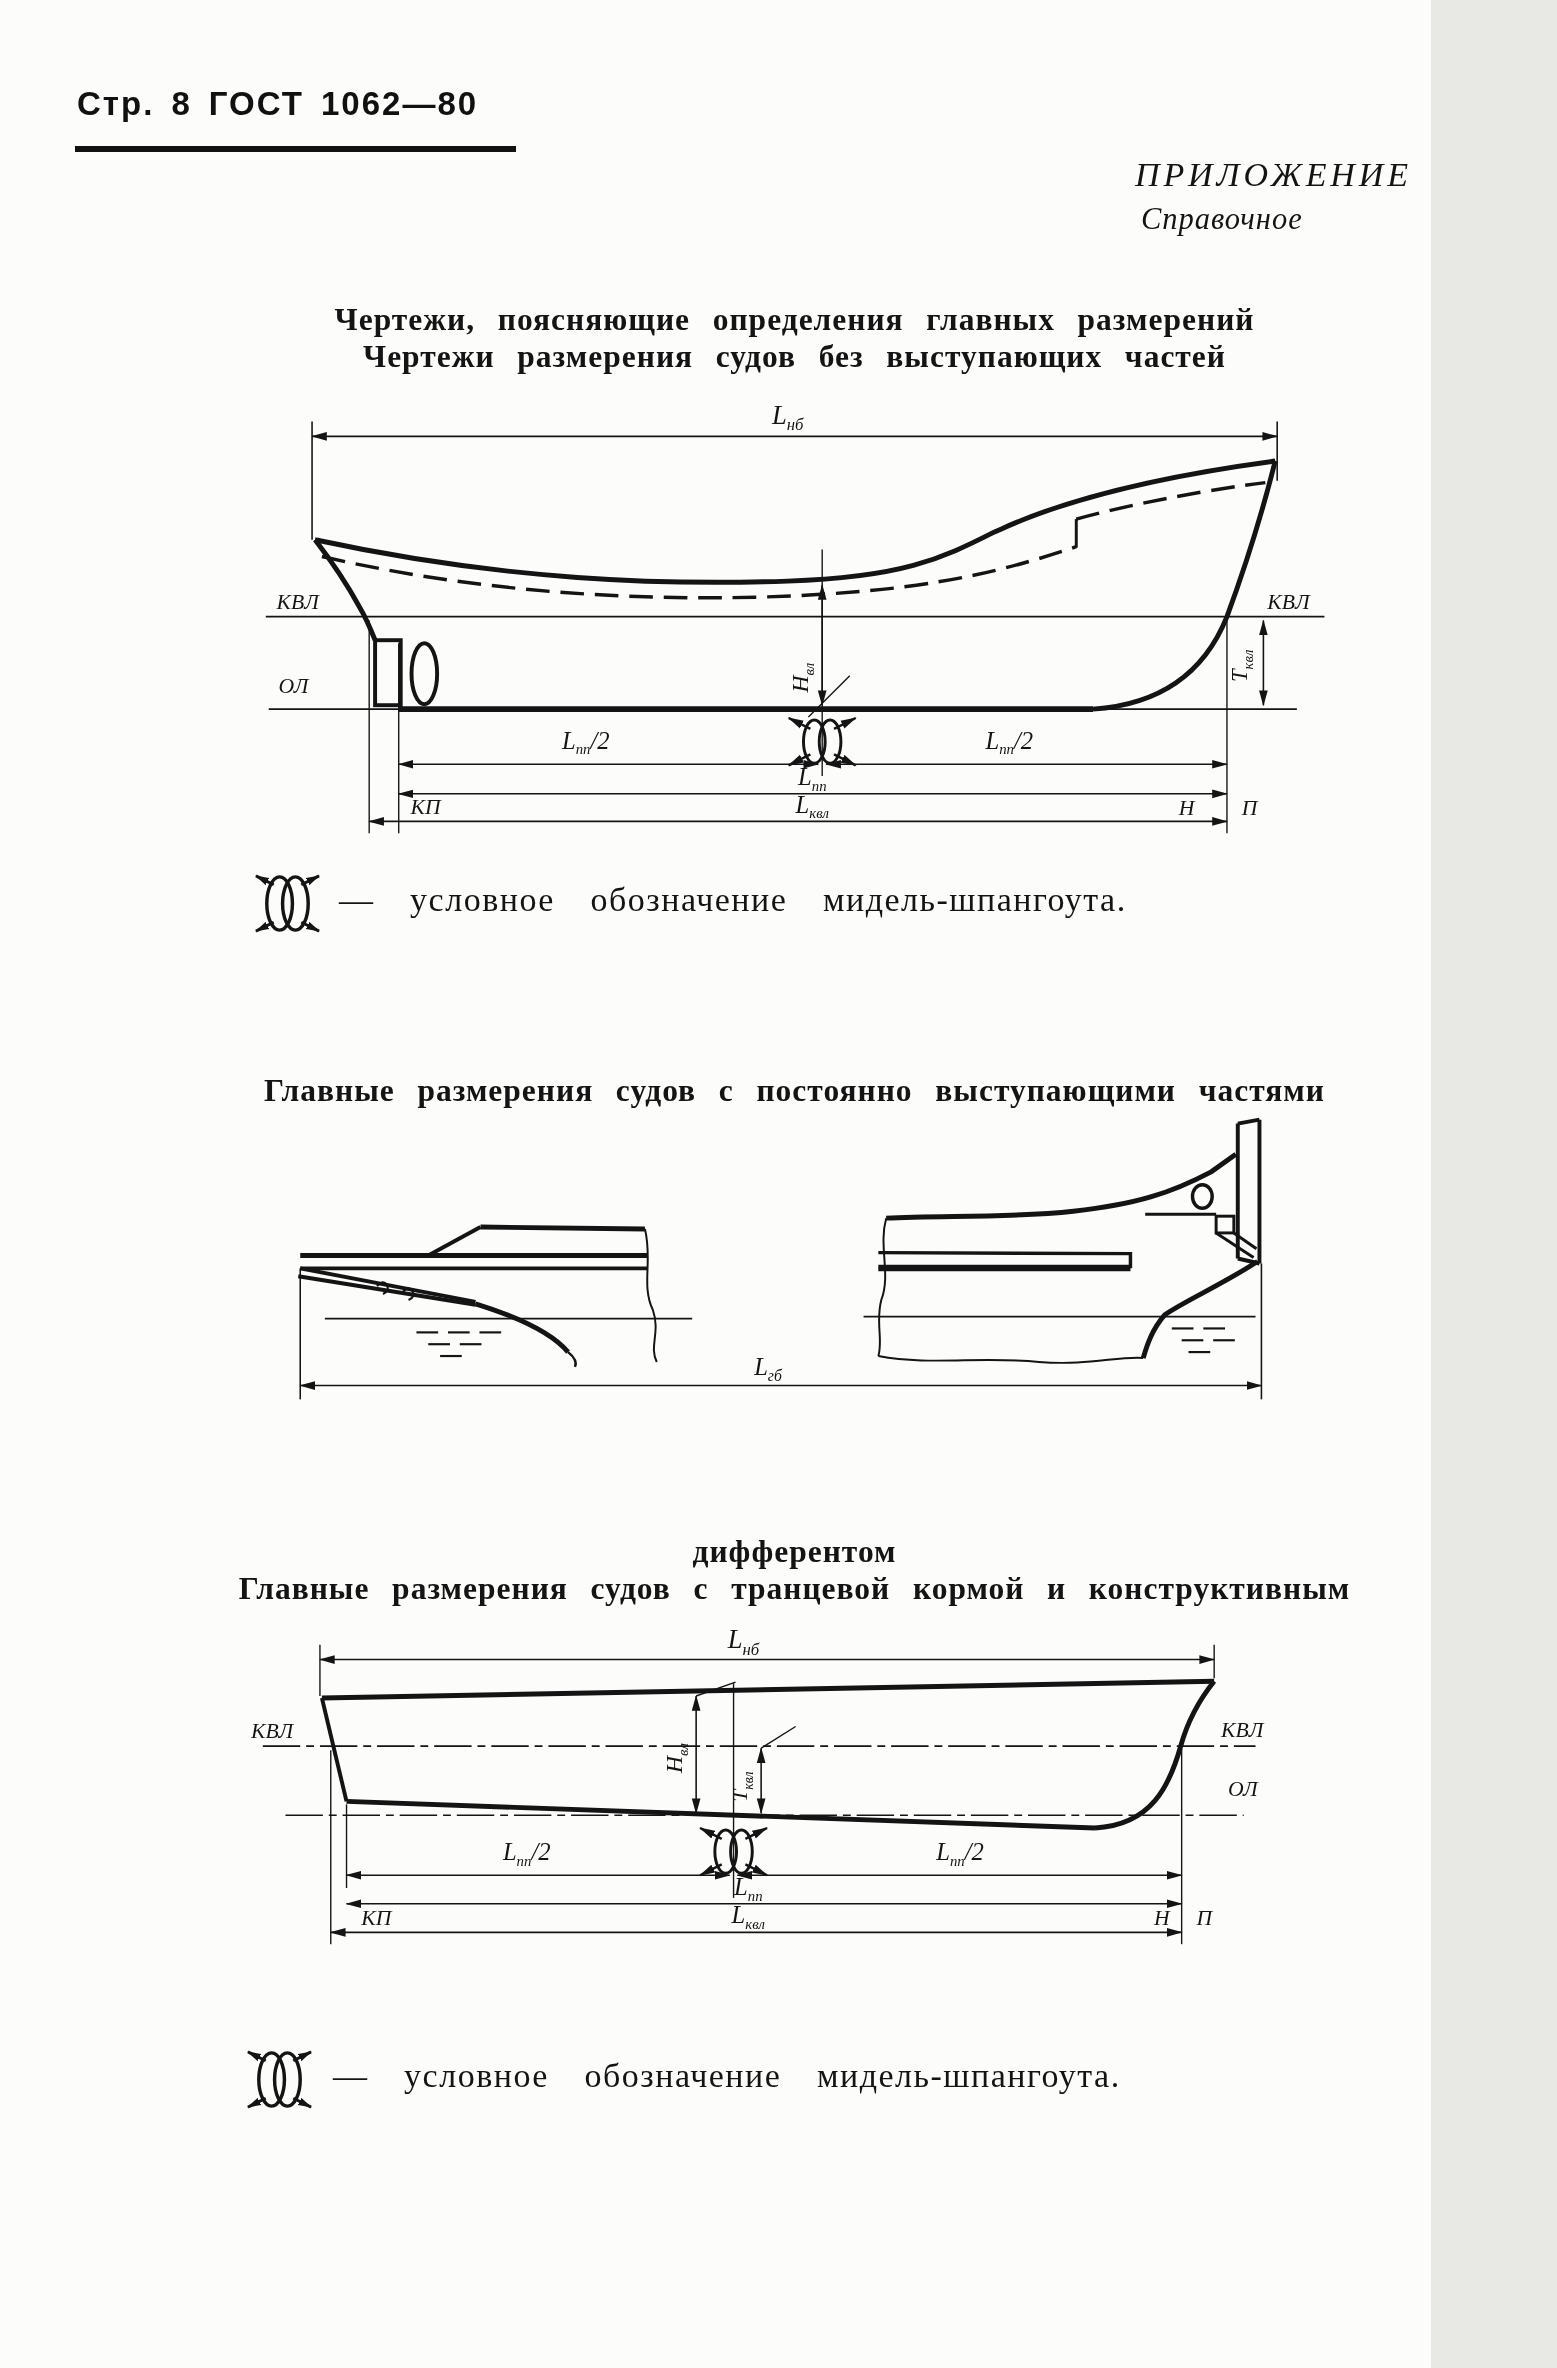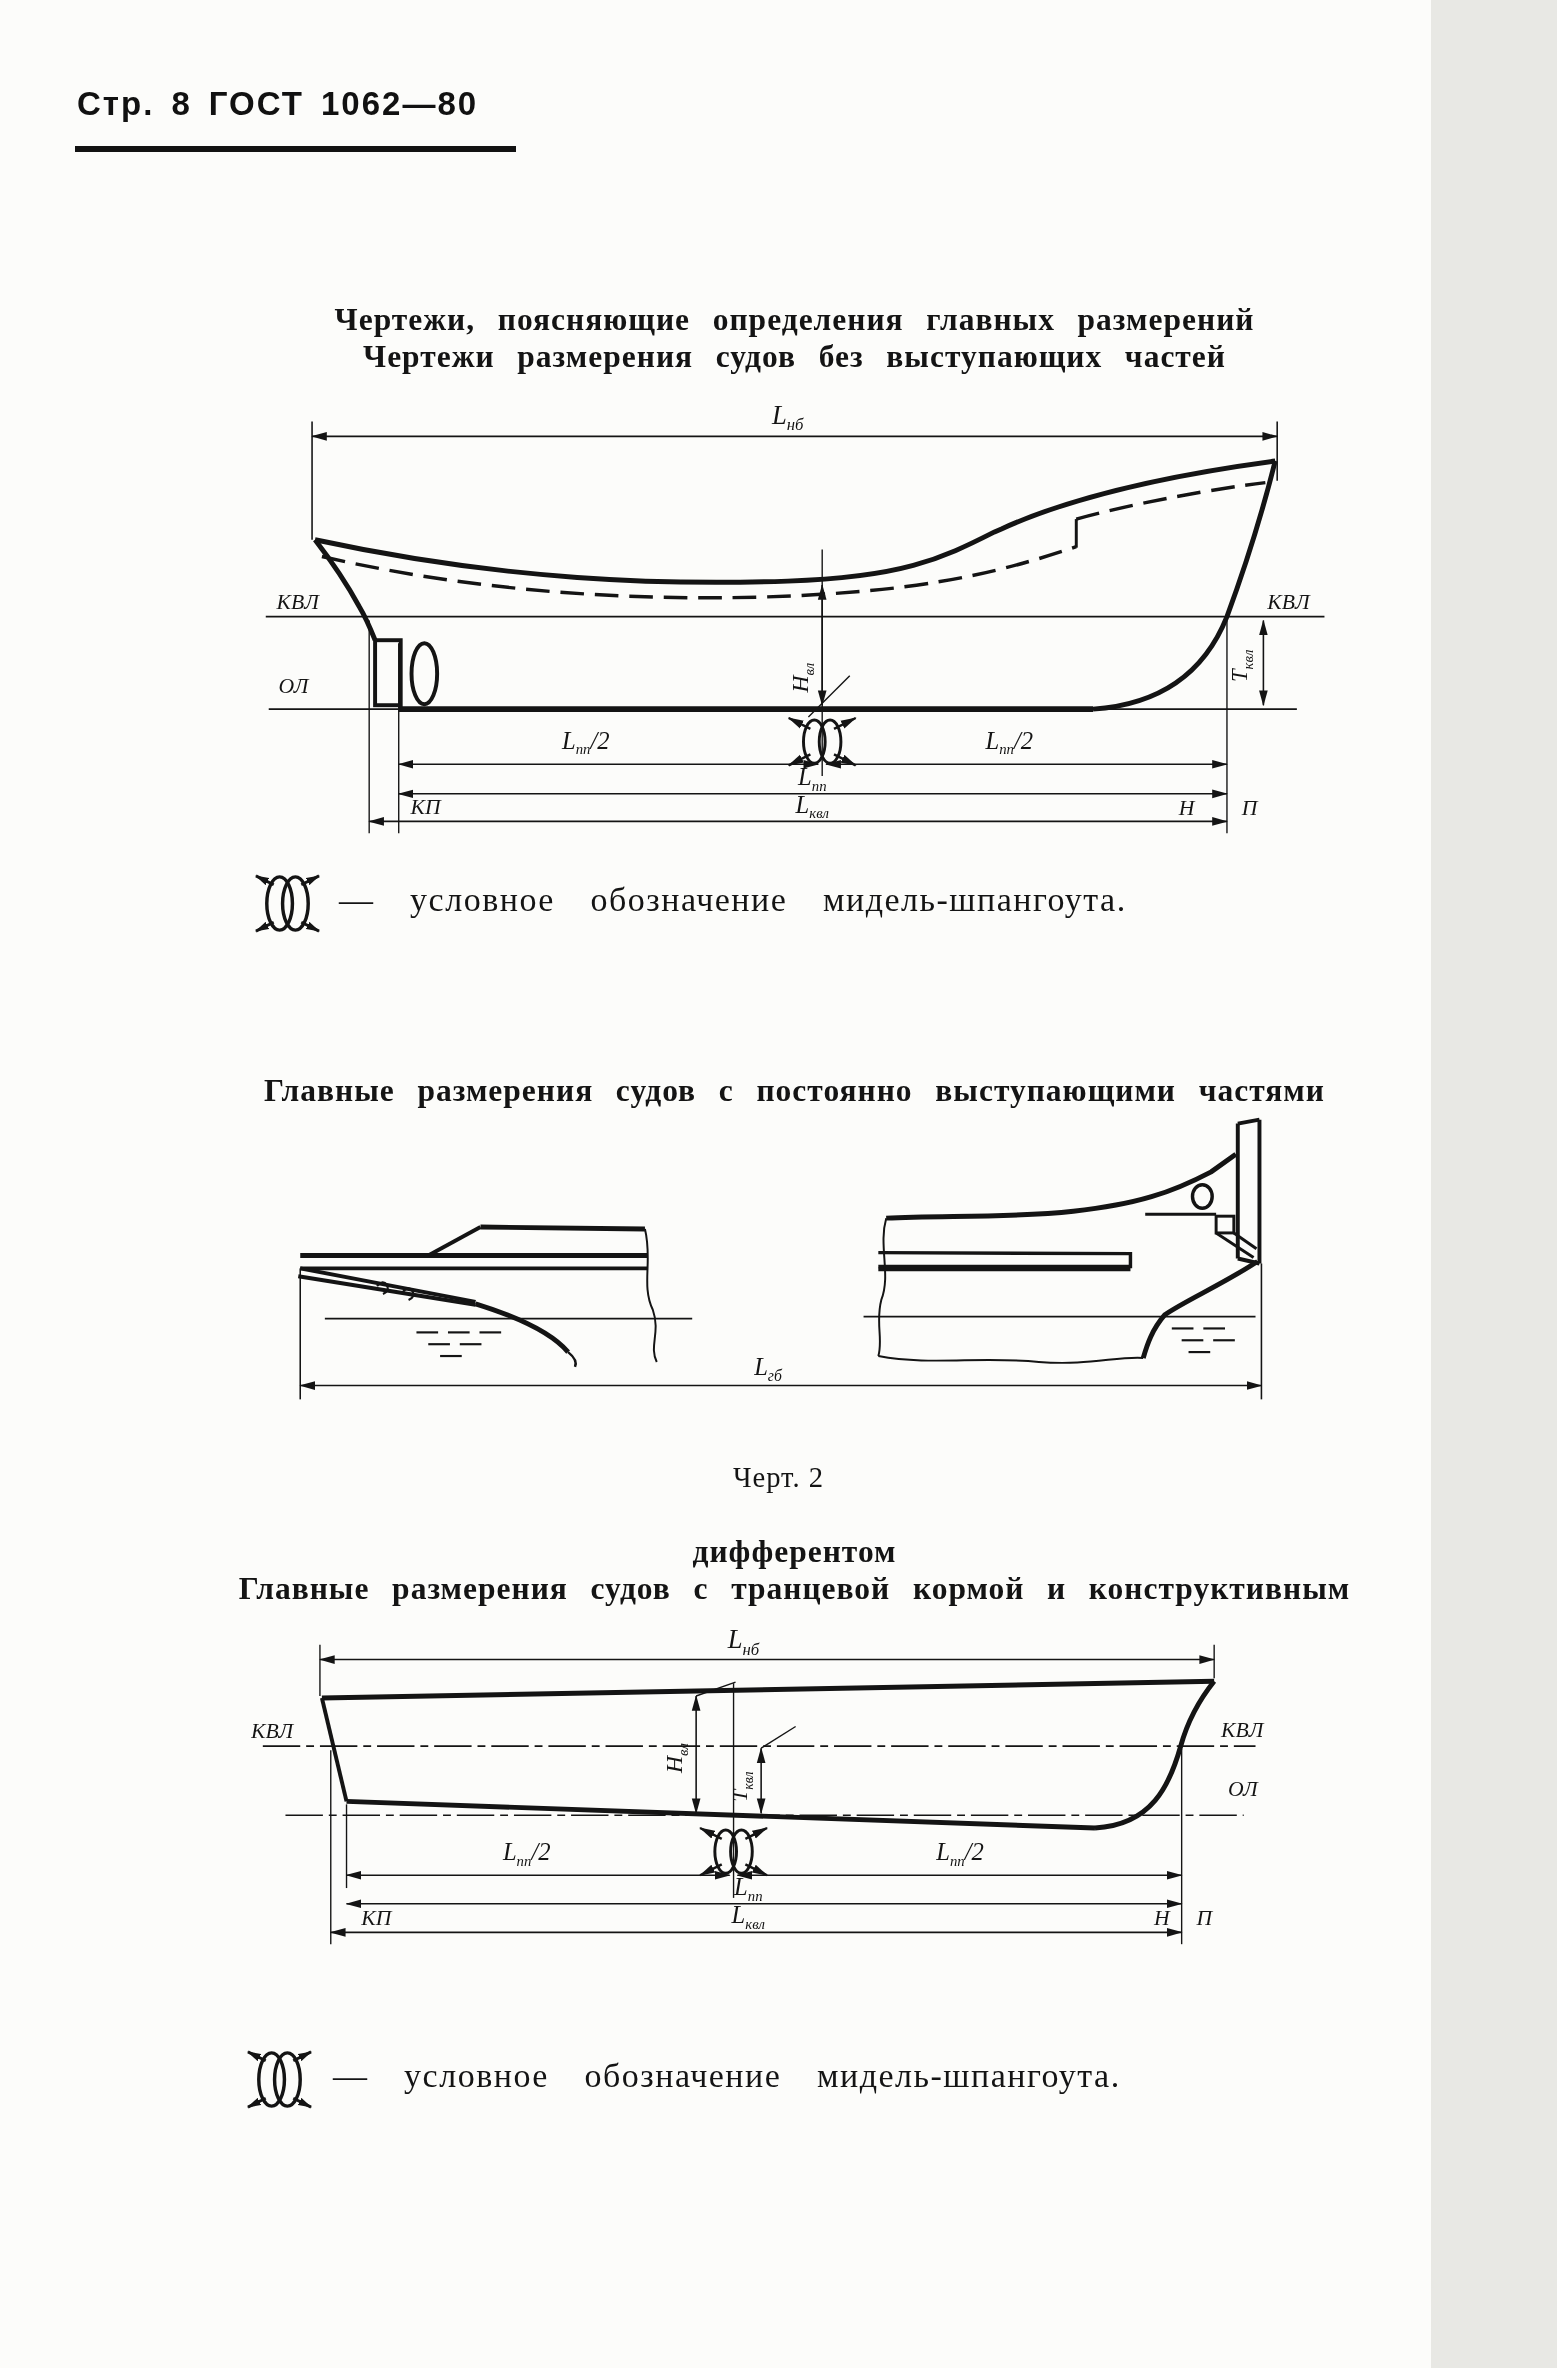--- a/index.html
+++ b/index.html
@@ -21,20 +21,24 @@
   .ln{stroke:#141414;fill:none;}
 </style>
 </head>
 <body>
 
 <div id="page">
 
   <div id="doc-header" class="abs">Стр. 8 ГОСТ 1062—80</div>
   <div id="header-rule" class="abs"></div>
 
+  <div id="appendix" class="abs">
+    <div class="t1">ПРИЛОЖЕНИЕ</div>
+    <div class="t2">Справочное</div>
+  </div>
 
   <div class="abs center-line doc-title" style="top:301px;">
     <div>Чертежи, поясняющие определения главных размерений</div>
     <div>Чертежи размерения судов без выступающих частей</div>
   </div>
 
   <svg class="abs" style="left:251px;top:392px;" width="1103" height="458" viewBox="0 0 1120 465">
     <defs>
       <marker id="m1" viewBox="0 0 16 10" refX="15" refY="5" markerWidth="16" markerHeight="10" markerUnits="userSpaceOnUse" orient="auto-start-reverse">
         <path d="M16,5 L0,0.6 L0,9.4 Z" fill="#141414"></path>
@@ -185,21 +189,20 @@
     </g>
 
     <g>
       <line x1="50" y1="173" x2="50" y2="306" class="ln" stroke-width="1.6"></line>
       <line x1="1026" y1="168" x2="1026" y2="306" class="ln" stroke-width="1.6"></line>
       <line x1="50" y1="292" x2="1026" y2="292" class="ln" stroke-width="1.6" marker-start="url(#m2)" marker-end="url(#m2)"></line>
       <text x="525" y="281" font-size="25" text-anchor="middle"><tspan>L</tspan><tspan font-size="16" dy="6">гб</tspan></text>
     </g>
   </svg>
 
-  <div class="abs center-line fig-caption" style="top:1462px;">Черт. 2</div>
 
   <div class="abs center-line doc-title" style="top:1533px;">
     <div>дифферентом</div>
     <div>Главные размерения судов с транцевой кормой и конструктивным</div>
   </div>
 
   <svg class="abs" style="left:251px;top:1627px;" width="1103" height="399" viewBox="0 0 1120 405">
     <defs>
       <marker id="m3" viewBox="0 0 16 10" refX="15" refY="5" markerWidth="16" markerHeight="10" markerUnits="userSpaceOnUse" orient="auto-start-reverse">
         <path d="M16,5 L0,0.6 L0,9.4 Z" fill="#141414"></path>

